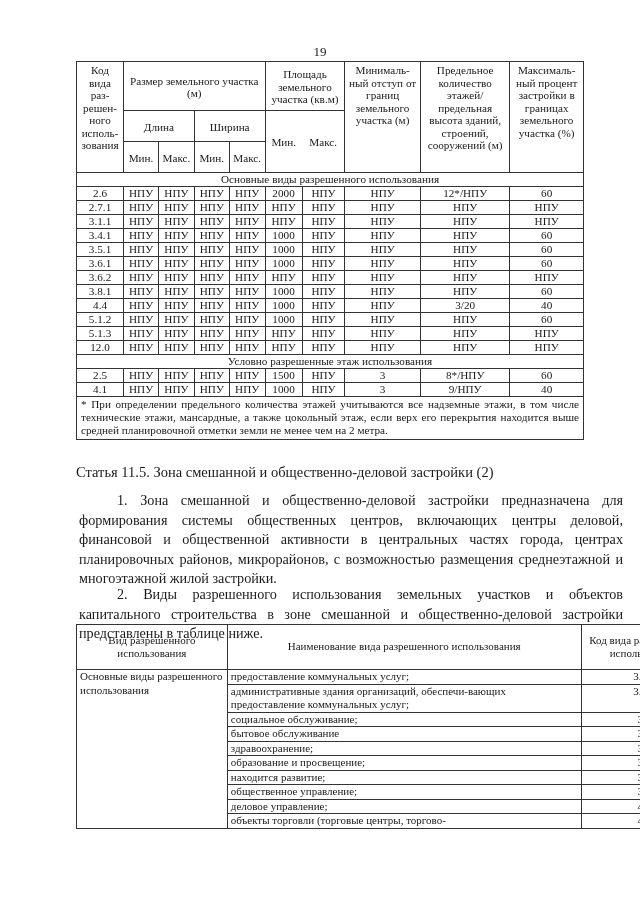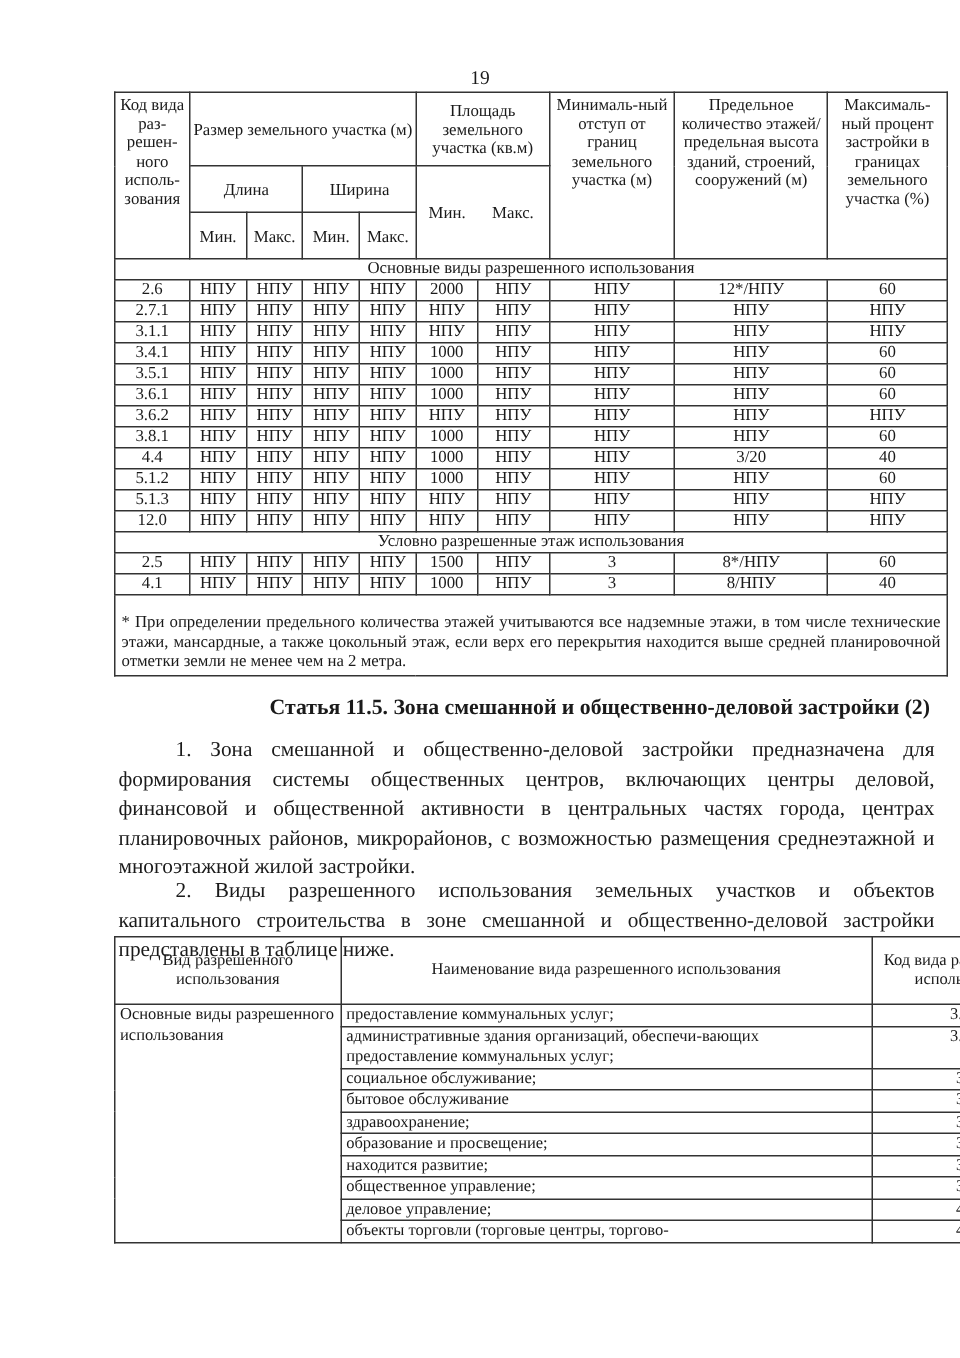--- a/index.html
+++ b/index.html
@@ -6,36 +6,36 @@
   body {
     width: 640px; height: 905px; position: relative; overflow: hidden;
     font-family: "Liberation Serif", "DejaVu Serif", serif; color: #1a1a1a;
   }
   .page-number {
     position: absolute; top: 44px; left: 0; width: 640px; text-align: center;
     font-size: 13px;
   }
   table { border-collapse: collapse; }
   .t1 {
-    position: absolute; left: 76px; top: 61px; width: 556px;
+    position: absolute; left: 76px; top: 61px; width: 508px;
     font-size: 11.2px; line-height: 12.5px;
   }
   .t1 td, .t1 th {
     border: 1px solid #333; padding: 0 2px; text-align: center; font-weight: normal;
     vertical-align: middle;
   }
   .t1 .hdr td { vertical-align: top; padding-top: 2px; }
   .t1 .section td { text-align: center; padding: 0; height: 13px; }
   .t1 .data td { height: 13px; padding: 0 1px; }
   .t1 .footnote td {
-    text-align: justify; text-align-last: left; padding: 12px 4px 2px 4px; line-height: 13px;
+    text-align: justify; text-align-last: left; padding: 1px 4px 2px 4px; line-height: 13px;
   }
   .article-title {
-    position: absolute; left: 76px; width: 544px; top: 464px; text-align: right;
-    font-weight: bold; font-size: 14.5px;
+    position: absolute; left: 76px; width: 544px; top: 464px; text-align: left;
+    font-weight: normal; font-size: 14.5px;
   }
   .para {
     position: absolute; left: 76px; width: 544px; font-size: 14.2px; line-height: 19.6px;
     text-align: justify; margin: 3px;
   }
   .para .indent { display: inline-block; width: 38px; }
   .p1 { top: 488px; }
   .p2 { top: 582px; }
   .t2 {
     position: absolute; left: 76px; top: 624px; width: 632px;
@@ -252,21 +252,21 @@
       </tr>
       <tr class="data">
         <td>4.1</td>
         <td>НПУ</td>
         <td>НПУ</td>
         <td>НПУ</td>
         <td>НПУ</td>
         <td>1000</td>
         <td>НПУ</td>
         <td>3</td>
-        <td>8/НПУ</td>
+        <td>9/НПУ</td>
         <td>40</td>
       </tr>
     </tbody>
   <tbody>
       <tr class="footnote">
     <td colspan="10">* При определении предельного количества этажей учитываются все надземные этажи, в том числе технические этажи, мансардные, а также цокольный этаж, если верх его перекрытия находится выше средней планировочной отметки земли не менее чем на 2 метра.</td>
   </tr>
 </tbody>
   </table>
 

